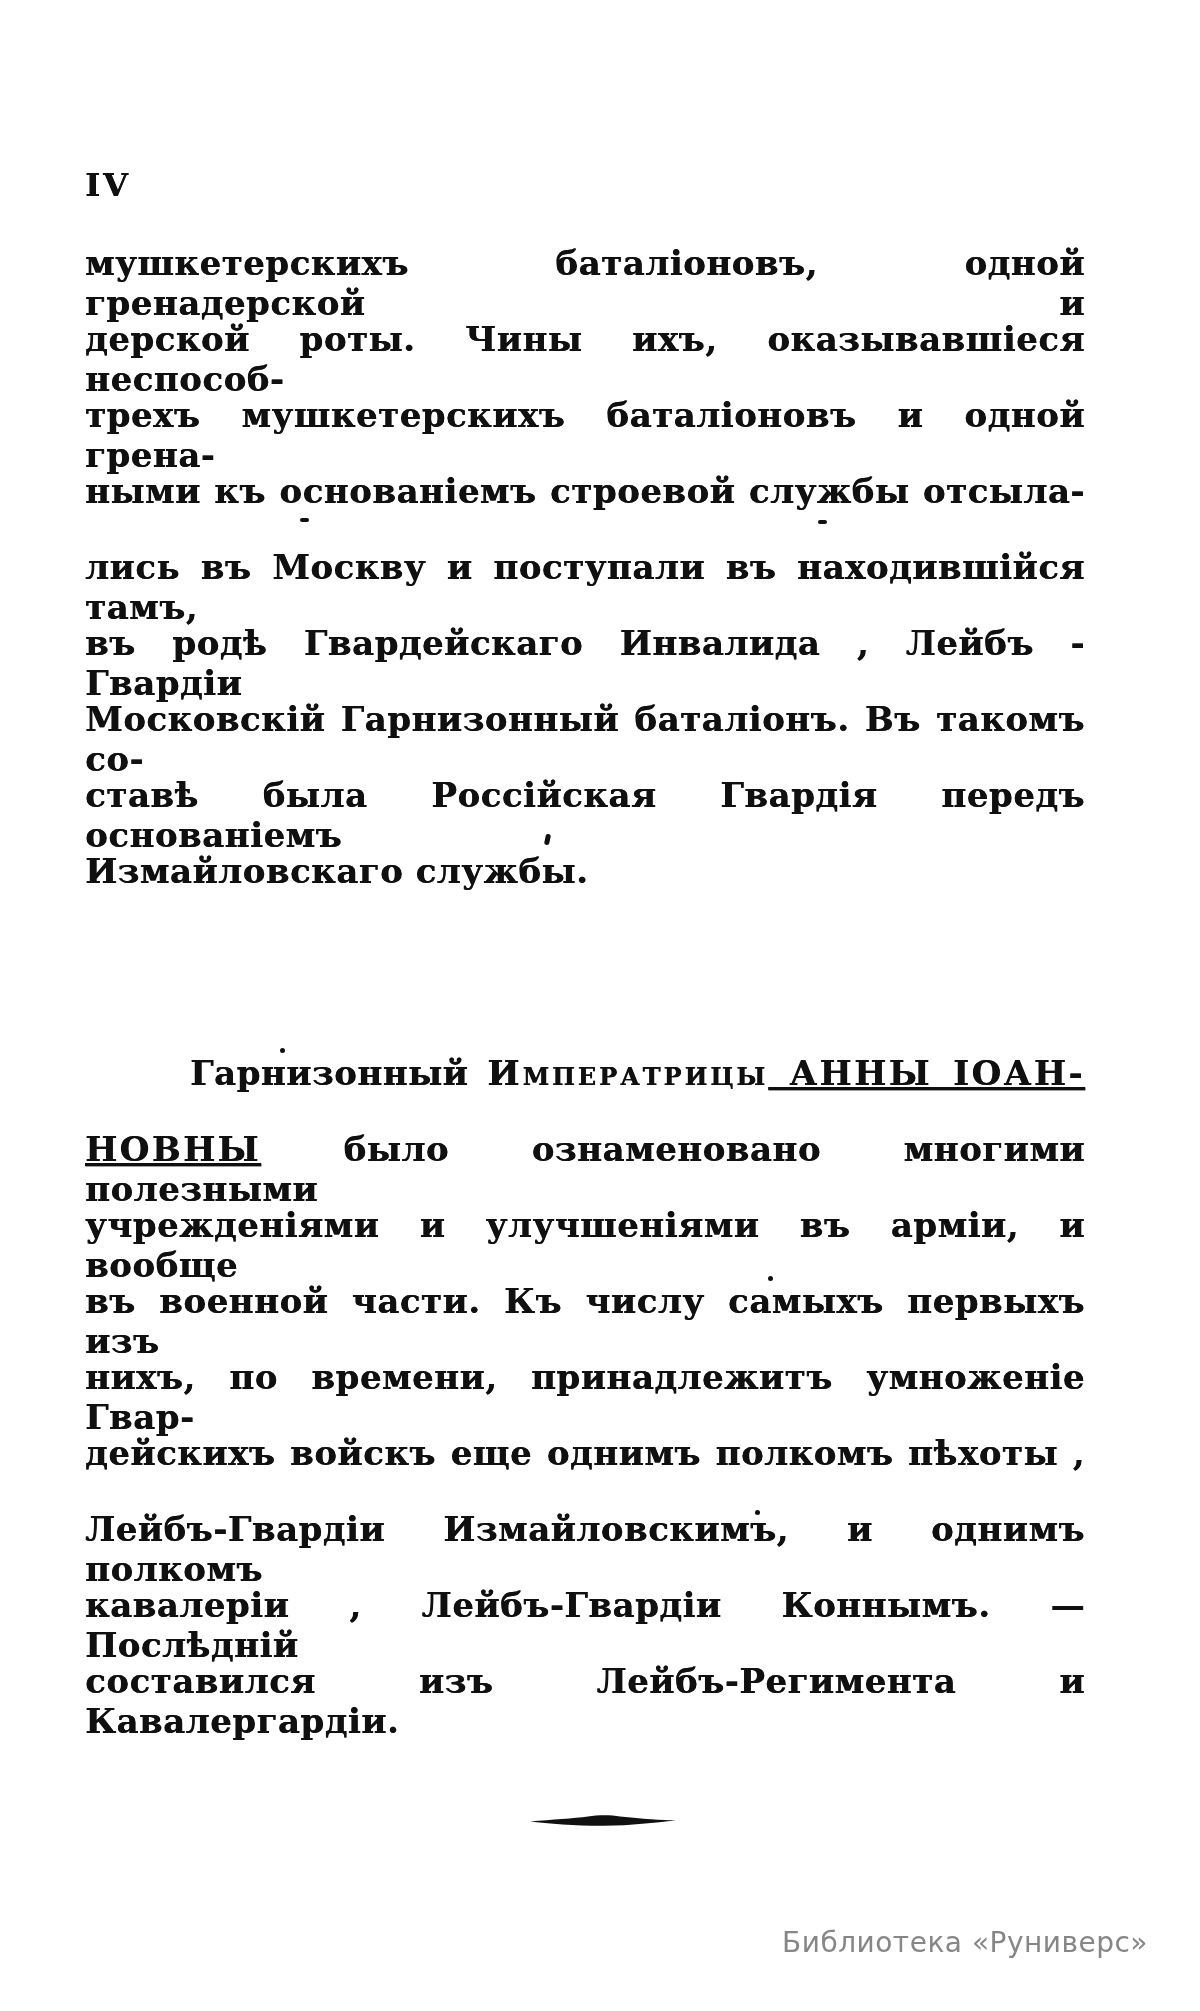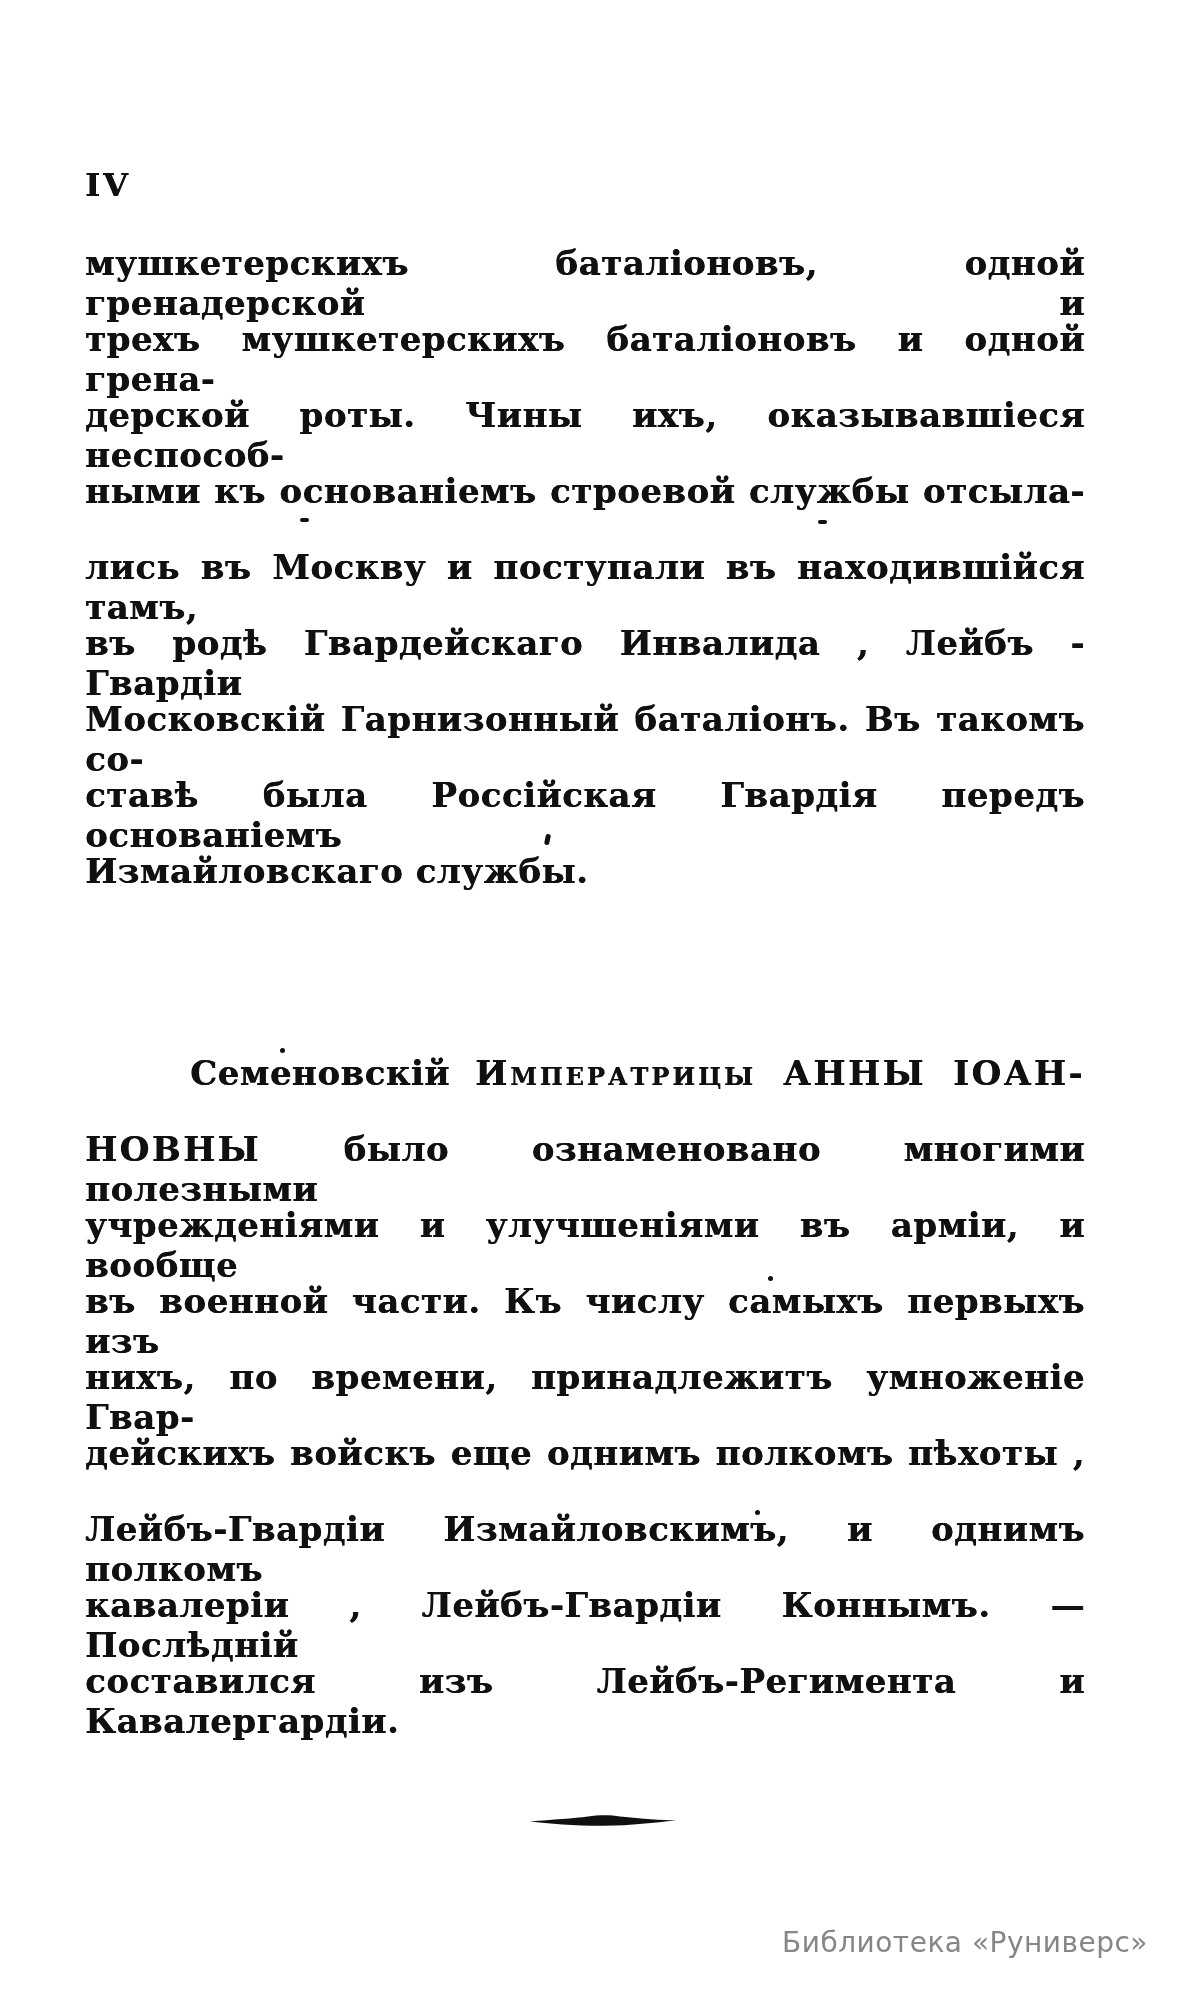--- a/index.html
+++ b/index.html
@@ -31,21 +31,21 @@
   .para2{top:1053px;}
   .line{
     height:76px;line-height:40px;
     text-align:justify;text-align-last:justify;
     white-space:nowrap0; 
     text-shadow:0.4px 0.4px 0 var(--ink);
   }
   .line-left{text-align:left;text-align-last:left;}
   .indent{padding-left:105px;}
   .smallcaps{font-variant:small-caps;letter-spacing:3px;margin-top:43px;}
-  .caps{letter-spacing:2.5px;}
+  .caps{letter-spacing:2.5px;text-decoration:underline;}
   .divider{position:absolute;left:530px;top:1812px;}
   .speck{position:absolute;background:var(--ink);border-radius:50%;}
   .speck.comma{width:5px;height:11px;border-radius:3px;transform:rotate(12deg);}
   .speck.dash{width:9px;height:4px;border-radius:2px;}
   .speck.dot{width:5px;height:5px;}
   .watermark{
     position:absolute;top:1926px;right:52px;
     font-family:"DejaVu Sans", sans-serif;
     font-size:28px;color:var(--wm);
     letter-spacing:0.5px;
@@ -53,32 +53,32 @@
 </style>
 </head>
 <body>
 
 <div class="page">
 
   <div class="pagenum">IV</div>
 
   <div class="para para1">
       <div class="line">мушкетерскихъ баталіоновъ, одной гренадерской и</div>
+      <div class="line">дерской роты. Чины ихъ, оказывавшіеся неспособ-</div>
       <div class="line">трехъ мушкетерскихъ баталіоновъ и одной грена-</div>
-      <div class="line">дерской роты. Чины ихъ, оказывавшіеся неспособ-</div>
       <div class="line">ными къ основаніемъ строевой службы отсыла-</div>
       <div class="line">лись въ Москву и поступали въ находившійся тамъ,</div>
       <div class="line">въ родѣ Гвардейскаго Инвалида , Лейбъ - Гвардіи</div>
       <div class="line">Московскій Гарнизонный баталіонъ. Въ такомъ со-</div>
       <div class="line">ставѣ была Россійская Гвардія передъ основаніемъ</div>
       <div class="line line-left">Измайловскаго службы.</div>
     </div>
 
   <div class="para para2">
-      <div class="line indent"><span>Семеновскій </span><span class="smallcaps">Императрицы</span><span class="caps"> АННЫ ІОАН-</span></div>
+      <div class="line indent"><span>Гарнизонный </span><span class="smallcaps">Императрицы</span><span class="caps"> АННЫ ІОАН-</span></div>
       <div class="line"><span class="caps">НОВНЫ</span><span> было ознаменовано многими полезными</span></div>
       <div class="line">учрежденіями и улучшеніями въ арміи, и вообще</div>
       <div class="line">въ военной части. Къ числу самыхъ первыхъ изъ</div>
       <div class="line">нихъ, по времени, принадлежитъ умноженіе Гвар-</div>
       <div class="line">дейскихъ войскъ еще однимъ полкомъ пѣхоты ,</div>
       <div class="line">Лейбъ-Гвардіи Измайловскимъ, и однимъ полкомъ</div>
       <div class="line">кавалеріи , Лейбъ-Гвардіи Коннымъ. — Послѣдній</div>
       <div class="line">составился изъ Лейбъ-Регимента и Кавалергардіи.</div>
     </div>
 

